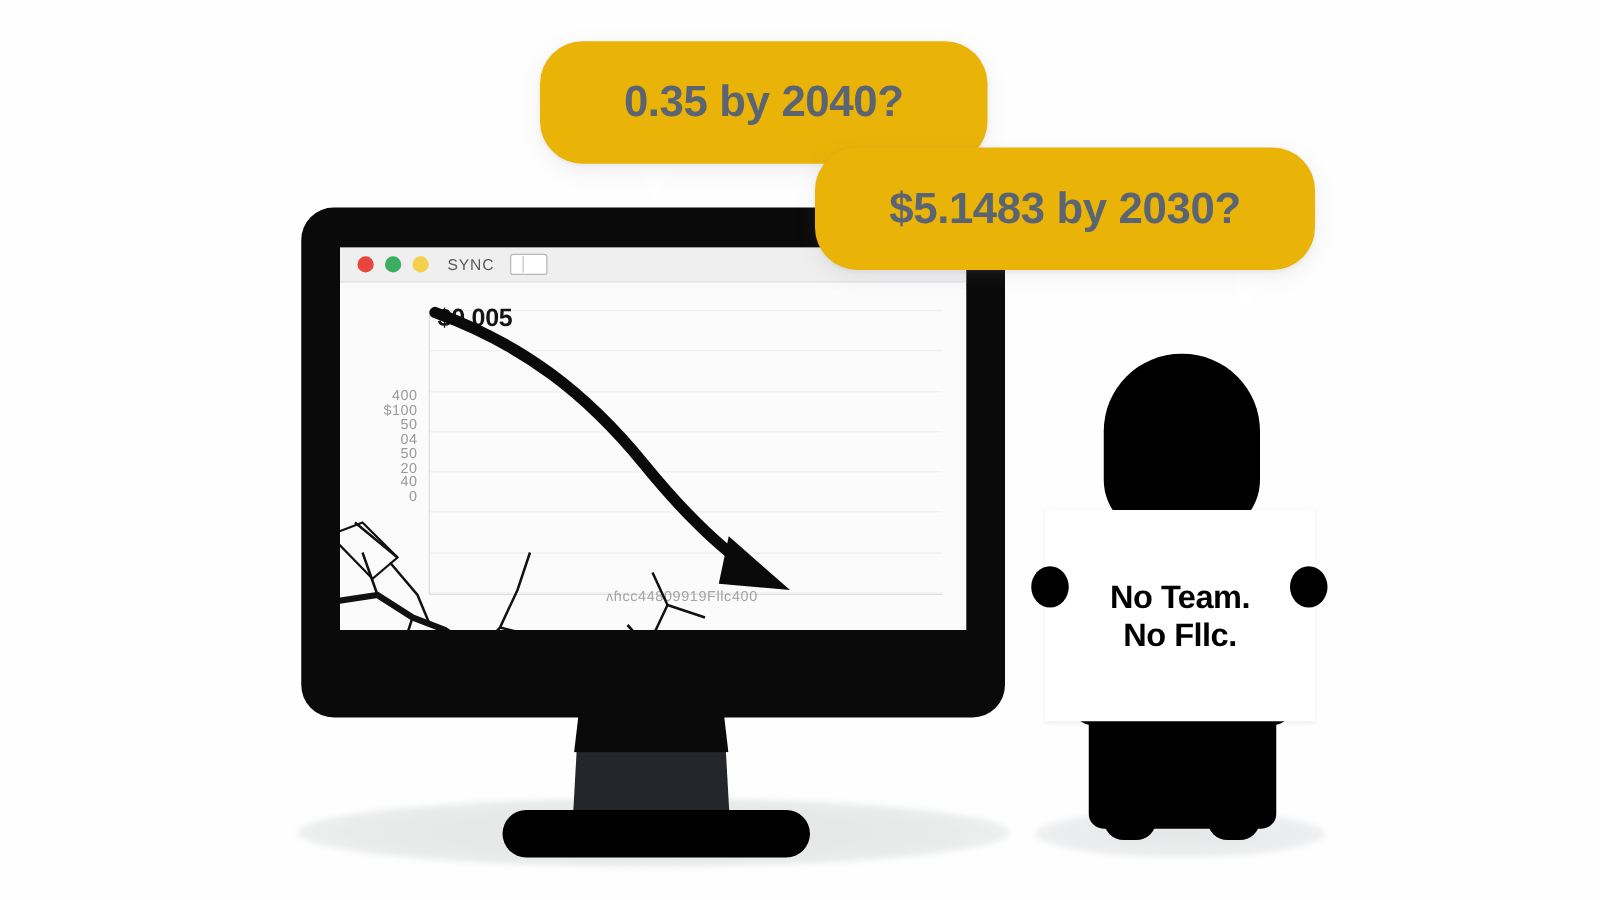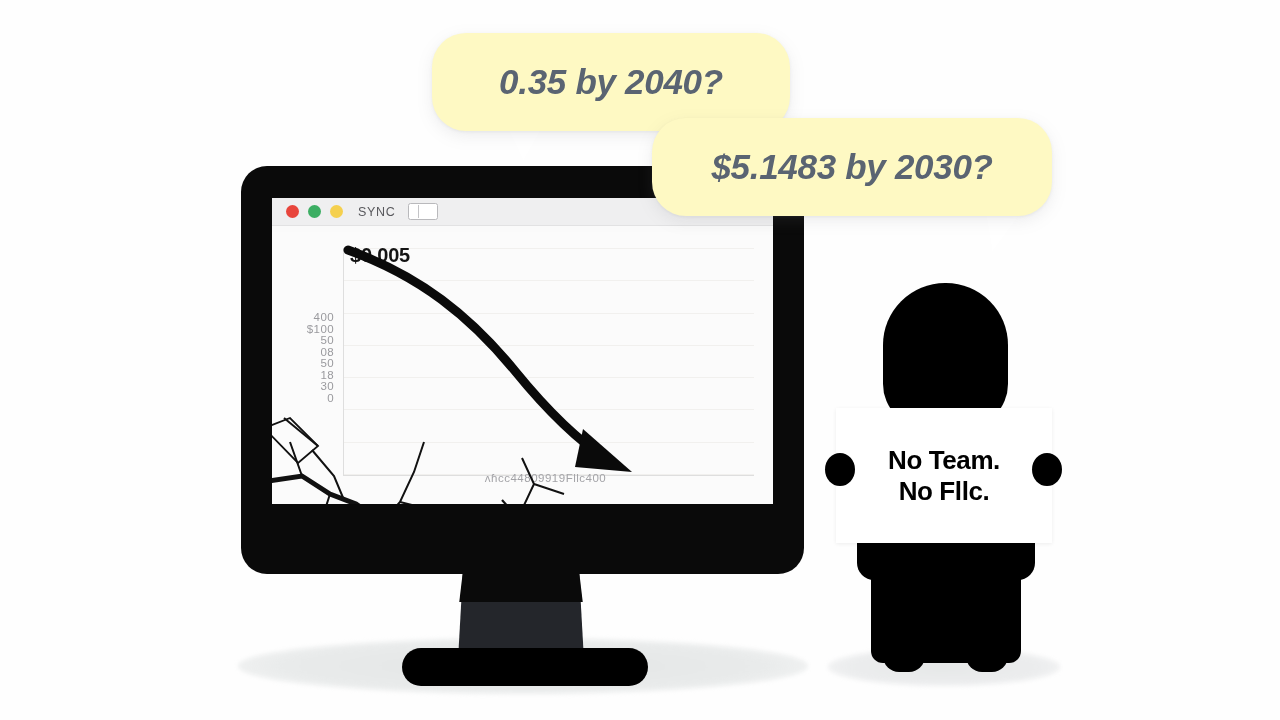--- a/index.html
+++ b/index.html
@@ -191,30 +191,29 @@
     position: absolute;
     left: 0; top: 0;
     width: 501px; height: 306px;
     overflow: visible;
     pointer-events: none;
   }
 
   
   .bubble {
     position: absolute;
-    background: #fef9c3;
+    background: #eab308;
     border-radius: 34px;
     box-shadow: 0 5px 16px rgba(120,125,135,0.13), 0 1px 3px rgba(120,125,135,0.10);
     display: flex;
     align-items: center;
     justify-content: center;
     color: #5a6472;
     font-weight: bold;
     white-space: nowrap;
-    font-style: italic;
   }
   #bubble-1 {
     left: 432px; top: 33px;
     width: 358px; height: 98px;
     font-size: 35px;
     letter-spacing: -0.3px;
     z-index: 6;
   }
   #bubble-1-tail {
     position: absolute;
@@ -309,21 +308,21 @@
     position: absolute;
     left: 212px; top: 170px;
     width: 30px; height: 33px;
     background: #000000;
     border-radius: 50%;
     z-index: 4;
   }
   #fig-sign {
     position: absolute;
     left: 16px; top: 125px;
-    width: 216px; height: 135px;
+    width: 216px; height: 169px;
     background: #ffffff;
     z-index: 3;
     display: flex;
     flex-direction: column;
     align-items: center;
     justify-content: center;
     box-shadow: 0 1px 4px rgba(0,0,0,0.07);
   }
   .sign-line {
     font-size: 26px;
@@ -355,24 +354,24 @@
         <div id="sync-label">SYNC</div>
         <div id="panel-toggle-icon"></div>
       </div>
 
       <div id="chart-area">
 
         <div id="y-axis-labels">
           <span class="y-tick">400</span>
           <span class="y-tick">$100</span>
           <span class="y-tick">50</span>
-          <span class="y-tick">08</span>
+          <span class="y-tick">04</span>
           <span class="y-tick">50</span>
-          <span class="y-tick">18</span>
-          <span class="y-tick">30</span>
+          <span class="y-tick">20</span>
+          <span class="y-tick">40</span>
           <span class="y-tick">0</span>
         </div>
 
         <div id="plot">
           <div id="gridlines">
             <div class="gridline"></div>
             <div class="gridline"></div>
             <div class="gridline"></div>
             <div class="gridline"></div>
             <div class="gridline"></div>

